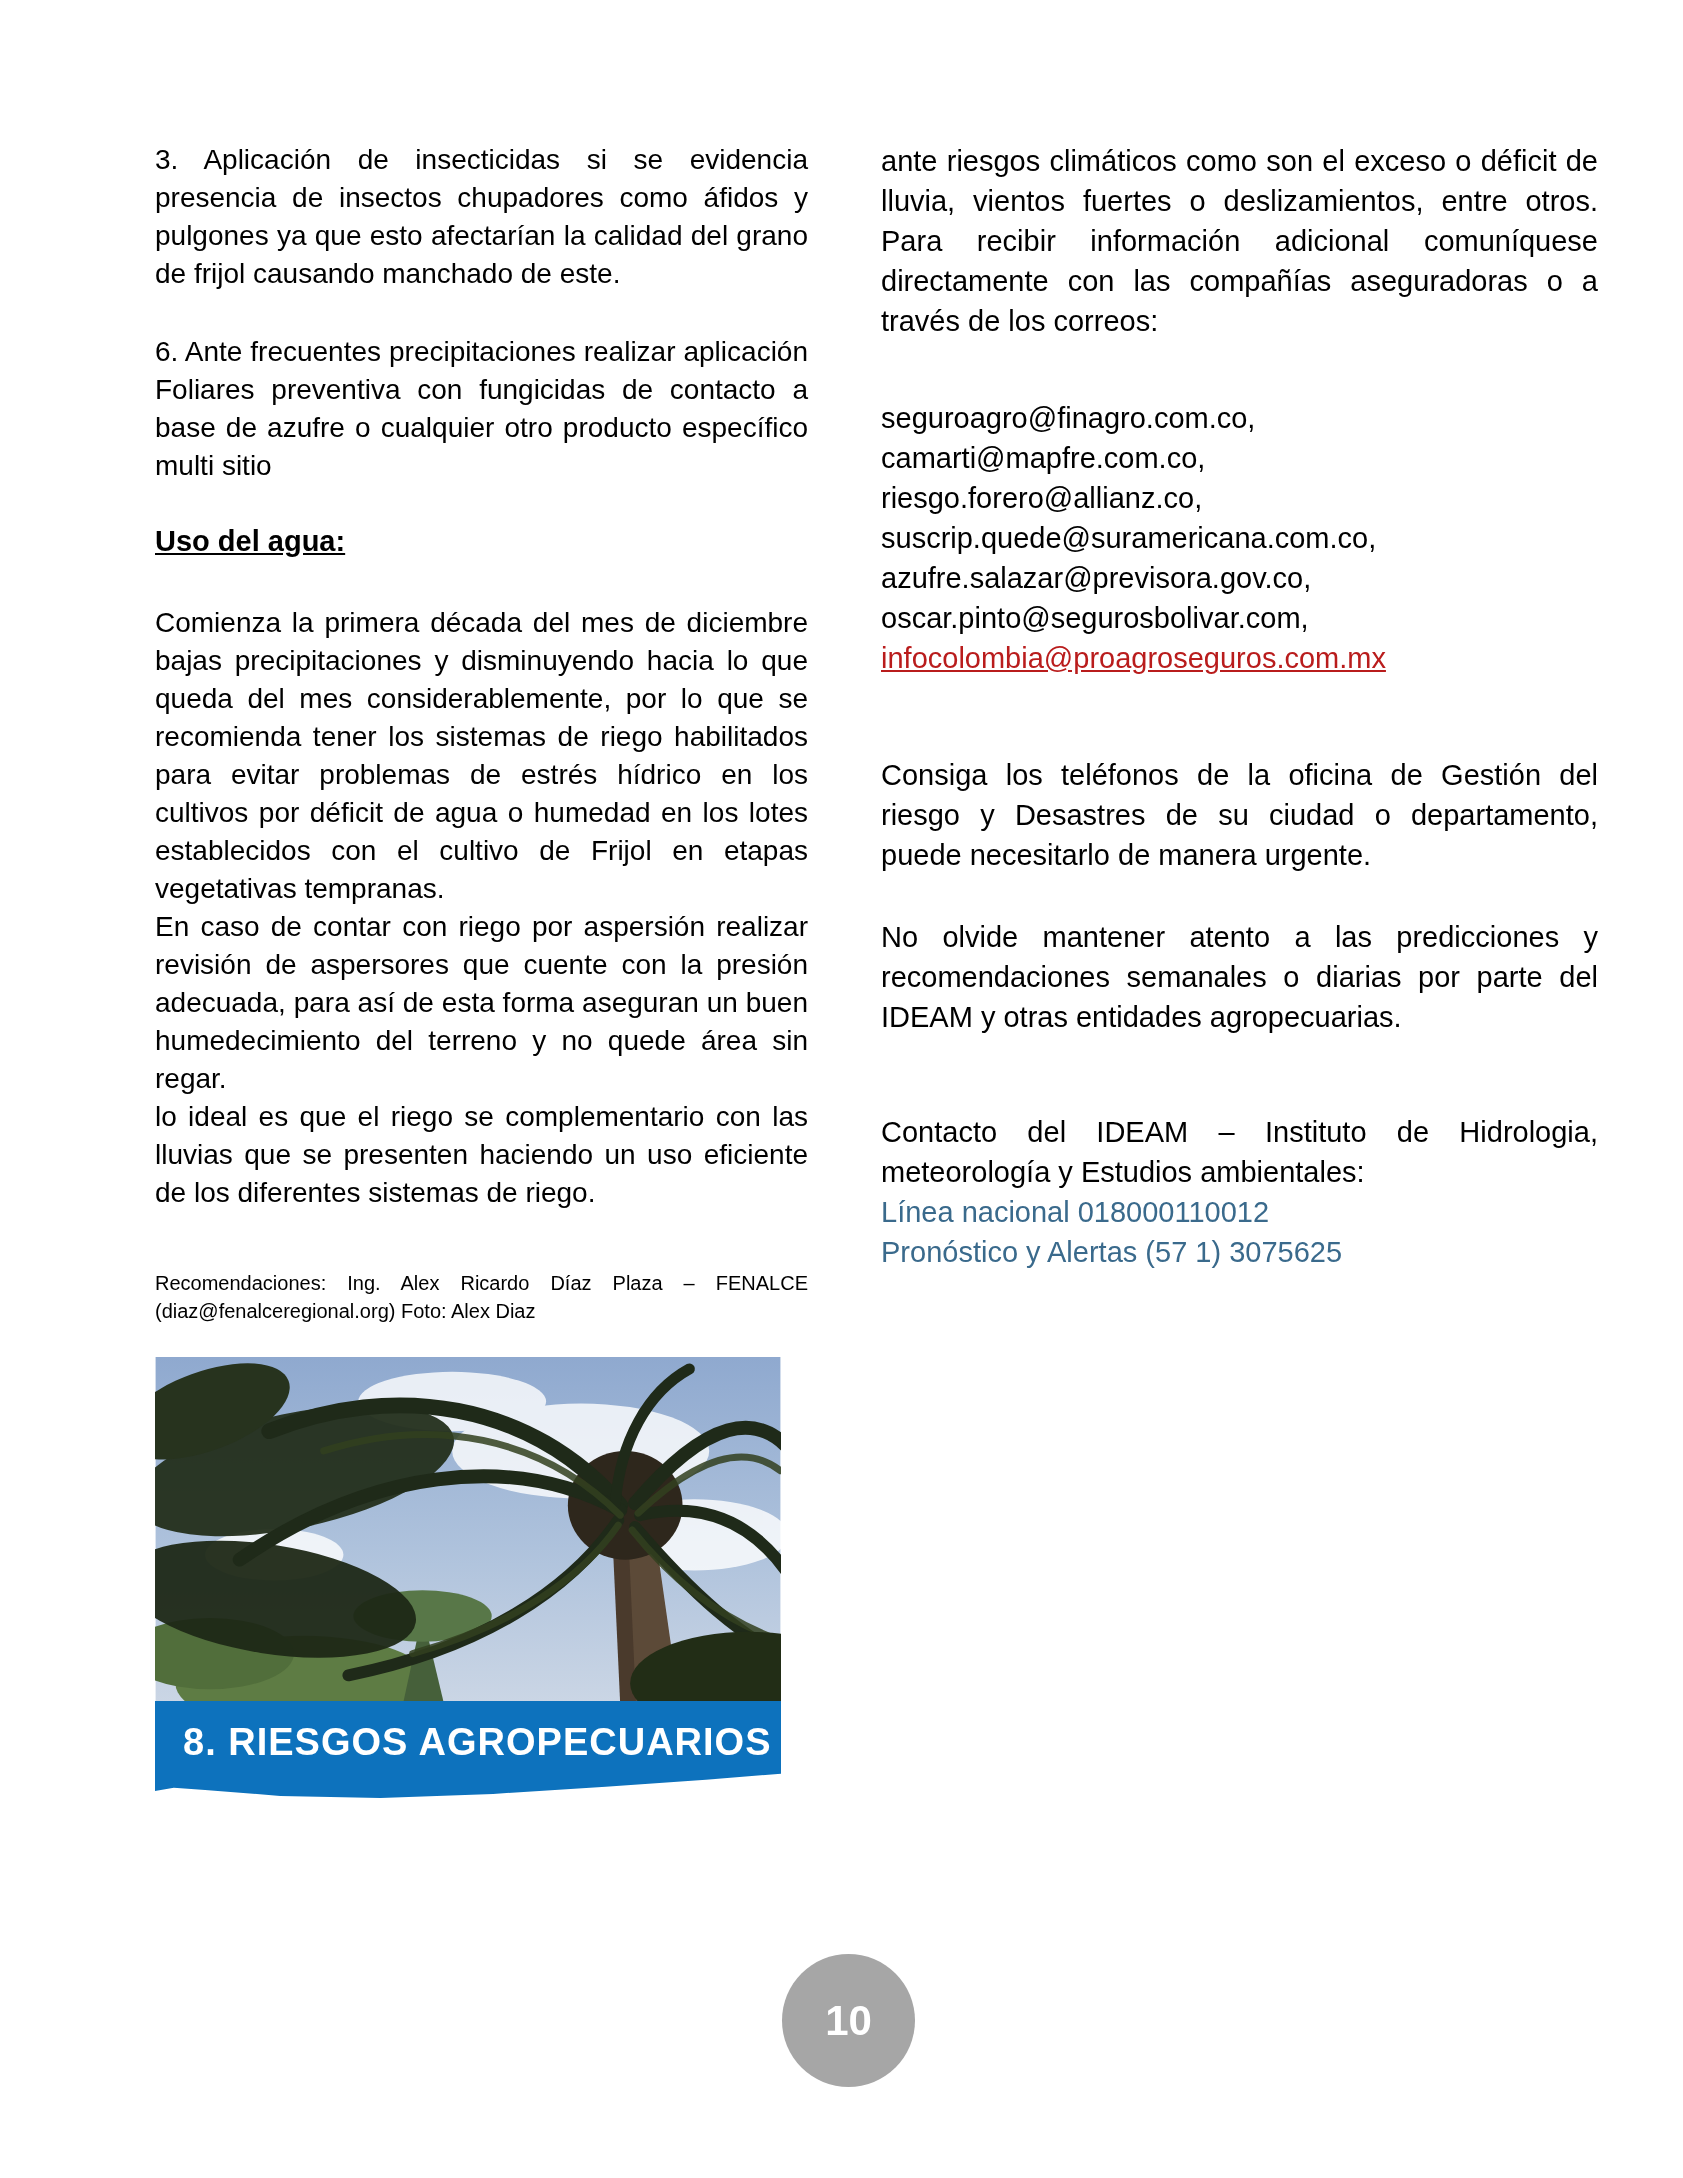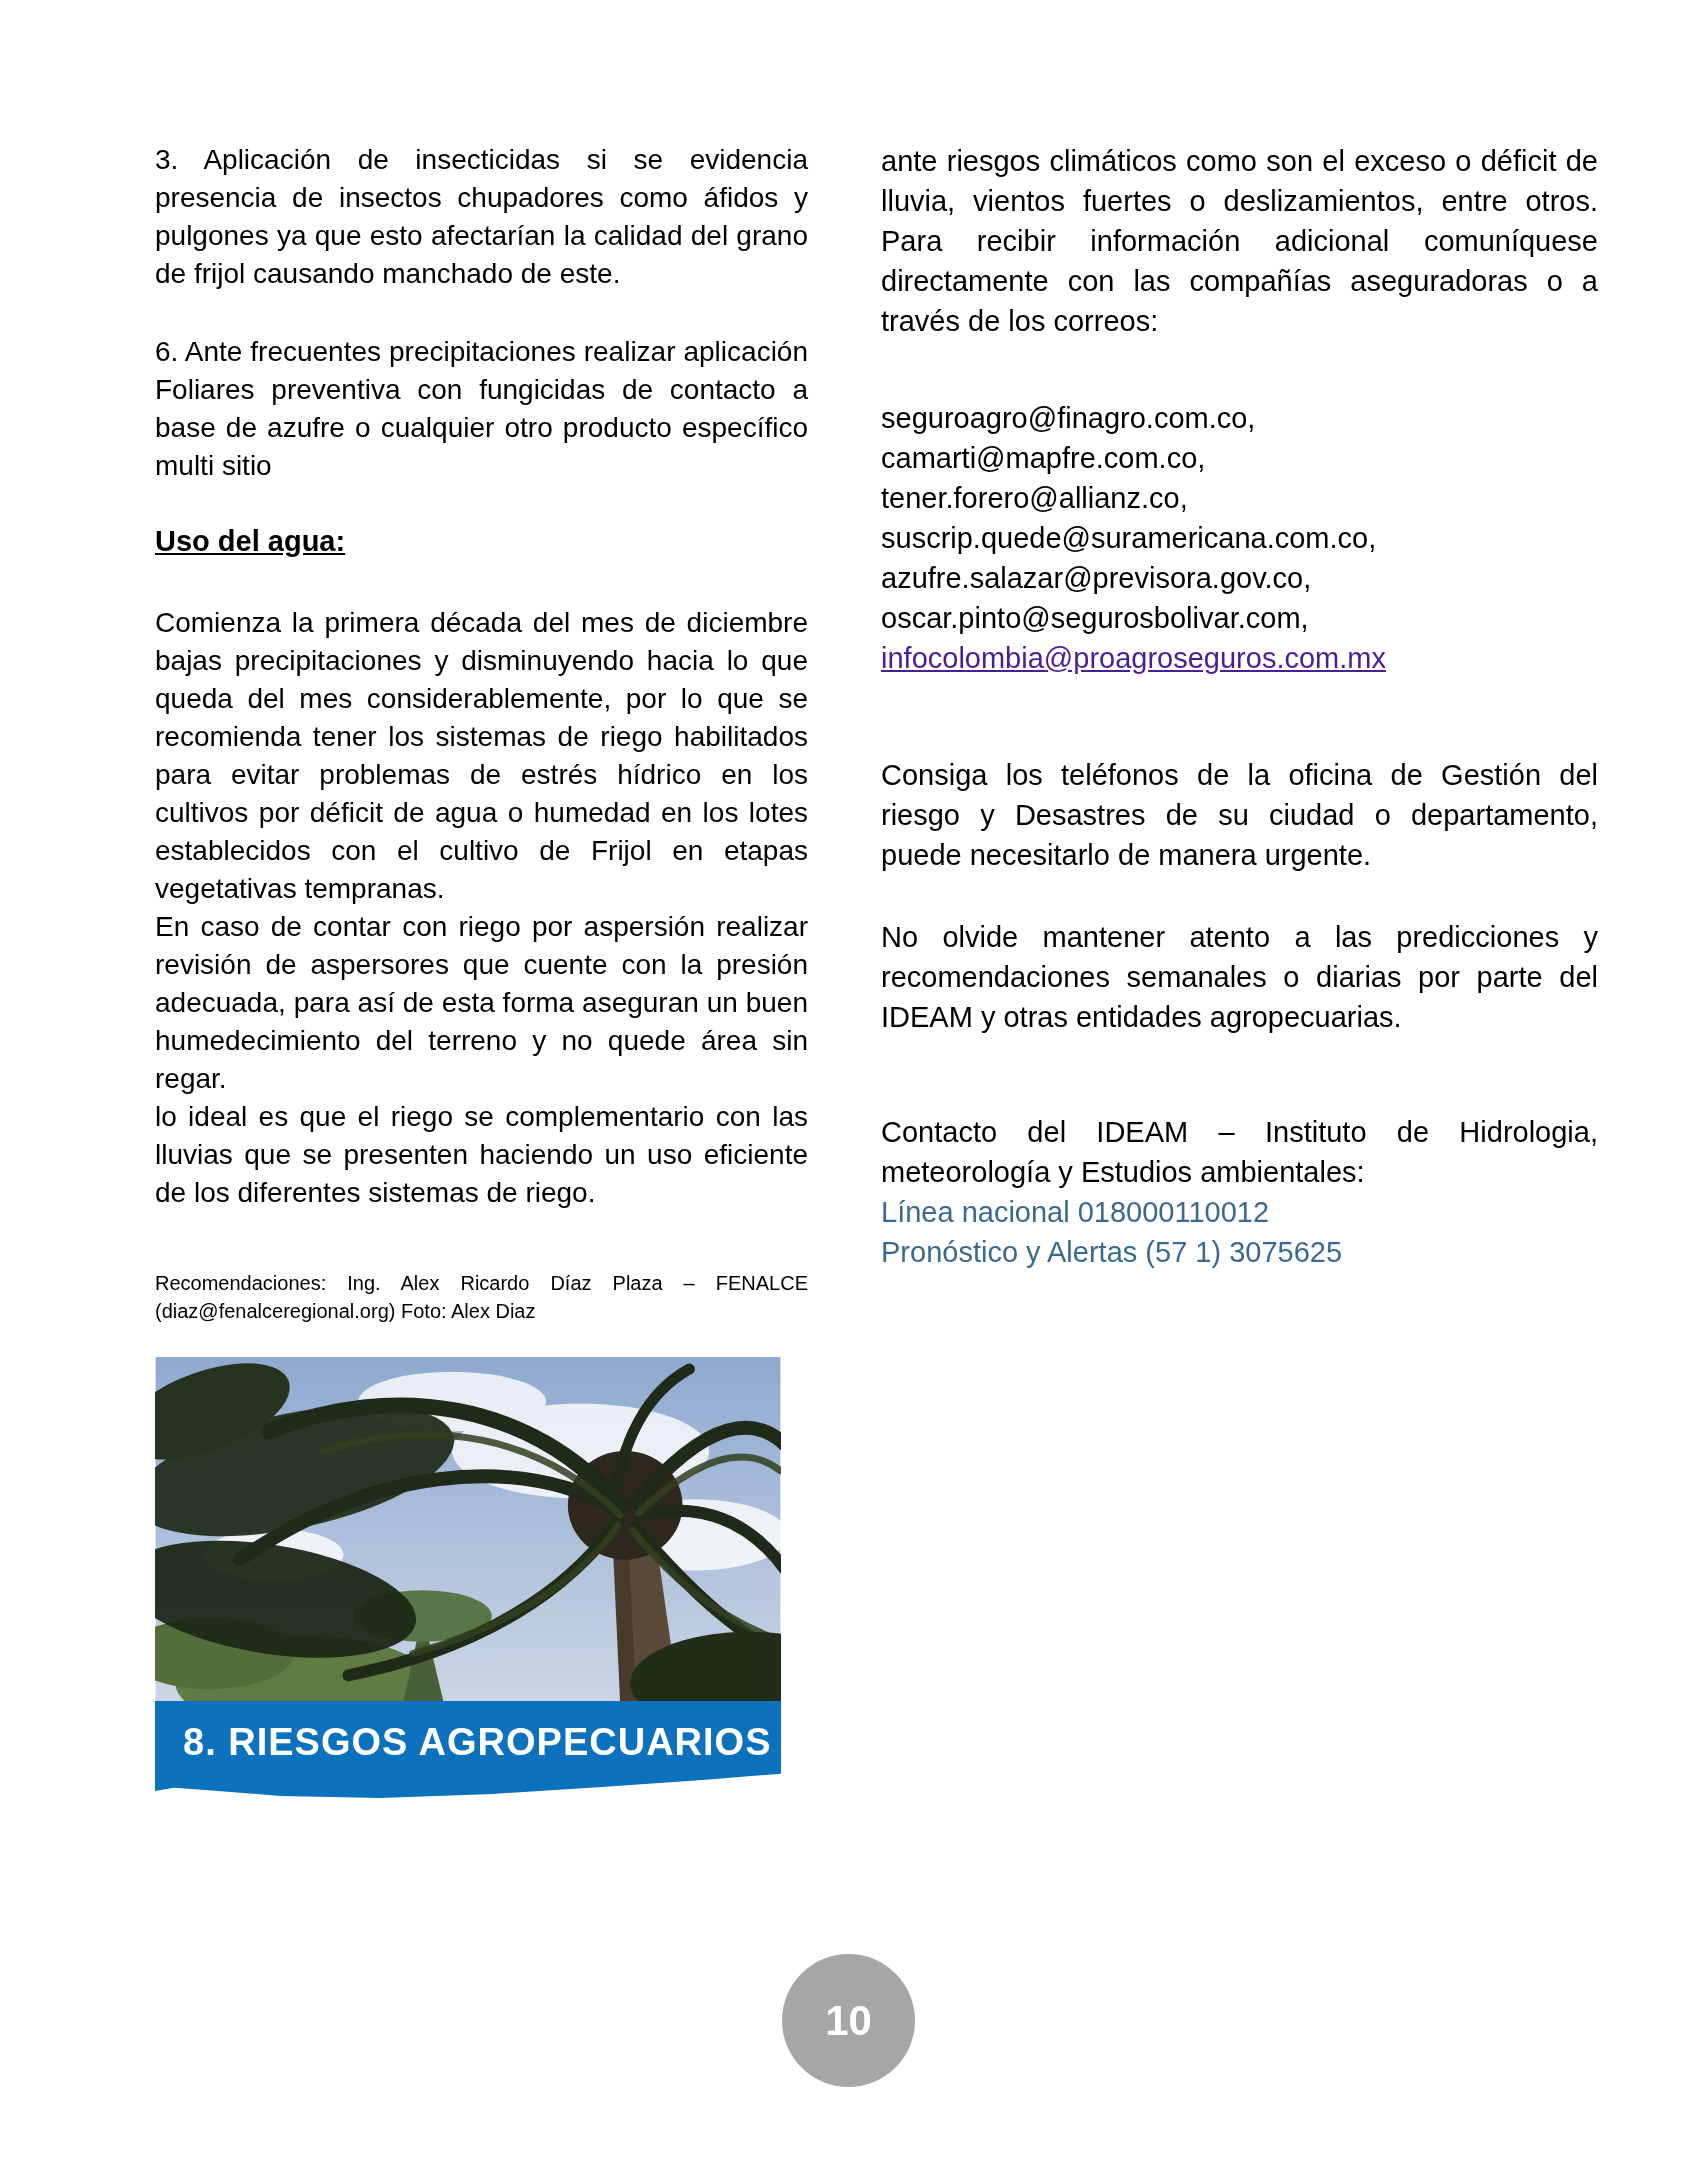--- a/index.html
+++ b/index.html
@@ -19,21 +19,21 @@
 
   .banner{width:626px;height:101px;background:#0D72BD;margin-top:-4px;position:relative;
     clip-path:polygon(0 0,100% 0,100% 72%,88% 78%,72% 85%,54% 92%,36% 96%,20% 94%,8% 88%,3% 86%,0 89%);}
   .banner-text{position:absolute;left:28px;top:20px;color:#ffffff;font-weight:bold;font-size:38px;letter-spacing:1px;}
 
   .closing{margin-top:51px;}
 
   .para-r{font-size:29px;line-height:40px;text-align:justify;margin:0 0 57px 0;}
   .emails{font-size:29px;line-height:40px;margin:0 0 77px 0;}
   .email-line{white-space:nowrap;}
-  .email-link{color:#4c1d95;text-decoration:underline;cursor:pointer;}
+  .email-link{color:#b91c1c;text-decoration:underline;cursor:pointer;}
   .consiga{margin-bottom:42px;}
   .no-olvide{margin-bottom:75px;}
   .ideam-head{margin-bottom:0;}
   .ideam-blue{font-size:29px;line-height:40px;color:#3A6A8C;}
 
   .page-num{position:absolute;left:782px;top:1954px;width:133px;height:133px;border-radius:50%;
     background:#A6A6A6;display:flex;align-items:center;justify-content:center;
     color:#fff;font-weight:bold;font-size:42px;}
 </style>
 </head>
@@ -107,21 +107,21 @@
     </div>
 
   </div>
 
   <div class="col-right">
     <p class="para-r">ante riesgos climáticos como son el exceso o déficit de lluvia, vientos fuertes o deslizamientos, entre otros. Para recibir información adicional comuníquese directamente con las compañías aseguradoras o a través de los correos:</p>
 
     <div class="emails">
       <div class="email-line">seguroagro@finagro.com.co,</div>
       <div class="email-line">camarti@mapfre.com.co,</div>
-      <div class="email-line">tener.forero@allianz.co,</div>
+      <div class="email-line">riesgo.forero@allianz.co,</div>
       <div class="email-line">suscrip.quede@suramericana.com.co,</div>
       <div class="email-line">azufre.salazar@previsora.gov.co,</div>
       <div class="email-line">oscar.pinto@segurosbolivar.com,</div>
       <div class="email-line"><a class="email-link">infocolombia@proagroseguros.com.mx</a></div>
     </div>
 
     <p class="para-r consiga">Consiga los teléfonos de la oficina de Gestión del riesgo y Desastres de su ciudad o departamento, puede necesitarlo de manera urgente.</p>
     <p class="para-r no-olvide">No olvide mantener atento a las predicciones y recomendaciones semanales o diarias por parte del IDEAM y otras entidades agropecuarias.</p>
 
     <p class="para-r ideam-head">Contacto del IDEAM – Instituto de Hidrologia, meteorología y Estudios ambientales:</p>

